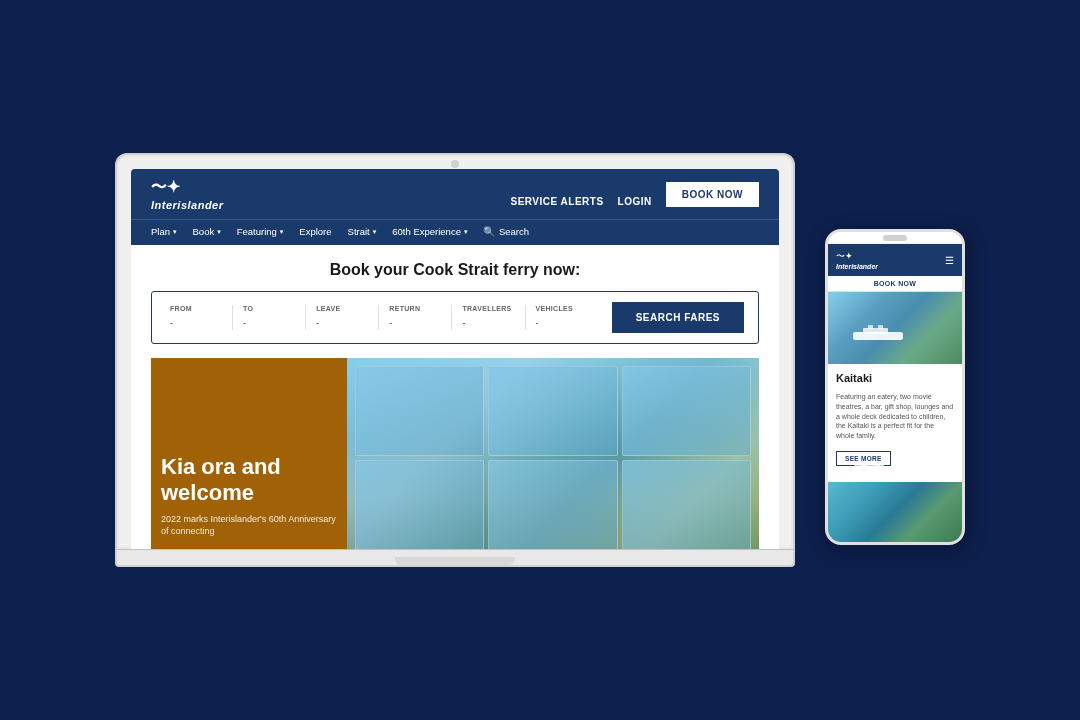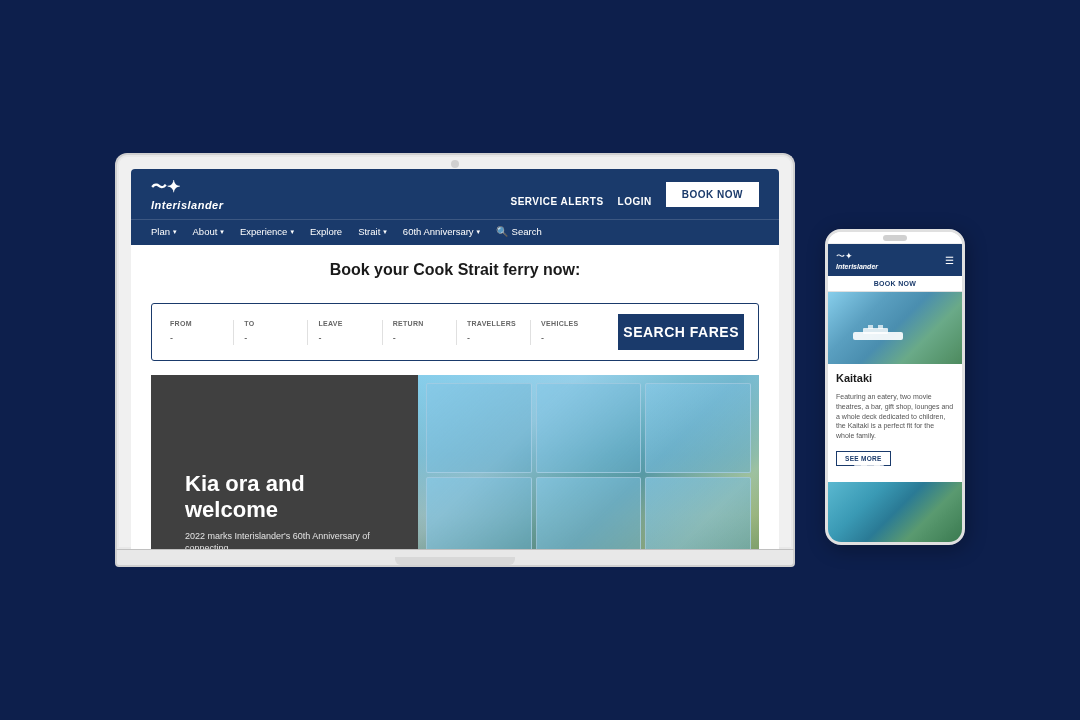--- a/index.html
+++ b/index.html
@@ -163,21 +163,21 @@
 
     .site-main {
       background: white;
       padding: 16px 20px;
     }
 
     .booking-title {
       font-size: 16px;
       font-weight: bold;
       color: #1a1a1a;
-      margin-bottom: 24px;
+      margin-bottom: 12px;
       text-align: center;
     }
 
     .booking-form {
       border: 1.5px solid #1a3a6b;
       border-radius: 3px;
       padding: 10px 14px;
       display: flex;
       align-items: center;
       gap: 0;
@@ -204,41 +204,41 @@
     }
 
     .form-field-value {
       font-size: 9px;
       color: #333;
     }
 
     .search-fares-btn {
       background: #1a3a6b;
       color: white;
-      font-size: 14px;
+      font-size: 10px;
       font-weight: bold;
       text-transform: uppercase;
-      padding: 10px 5px;
+      padding: 10px 24px;
       cursor: pointer;
       white-space: nowrap;
       letter-spacing: 0.5px;
       margin-left: 14px;
     }
 
     .hero-section {
       display: flex;
       height: 200px;
       overflow: hidden;
       position: relative;
     }
 
     .hero-content {
-      background: #404040;
-      width: 267px;
-      padding: 20px 34px;
+      background: #a16207;
+      width: 196px;
+      padding: 20px 10px;
       display: flex;
       flex-direction: column;
       justify-content: flex-end;
     }
 
     .hero-title {
       color: white;
       font-size: 22px;
       font-weight: bold;
       line-height: 1.15;
@@ -427,36 +427,36 @@
             <div class="book-now-btn">BOOK NOW</div>
           </div>
         </div>
 
         <div class="site-nav">
           <span class="nav-item">
             <span>Plan</span>
             <span class="chevron">▾</span>
           </span>
           <span class="nav-item">
-            <span>About</span>
+            <span>Book</span>
             <span class="chevron">▾</span>
           </span>
           <span class="nav-item">
-            <span>Experience</span>
+            <span>Featuring</span>
             <span class="chevron">▾</span>
           </span>
           <span class="nav-item">
             <span>Explore</span>
           </span>
           <span class="nav-item">
             <span>Strait</span>
             <span class="chevron">▾</span>
           </span>
           <span class="nav-item">
-            <span>60th Anniversary</span>
+            <span>60th Experience</span>
             <span class="chevron">▾</span>
           </span>
           <span class="nav-item">
             <span class="search-icon-nav">🔍</span>
             <span>Search</span>
           </span>
         </div>
 
         <div class="site-main">
           <div class="booking-title">Book your Cook Strait ferry now:</div>

